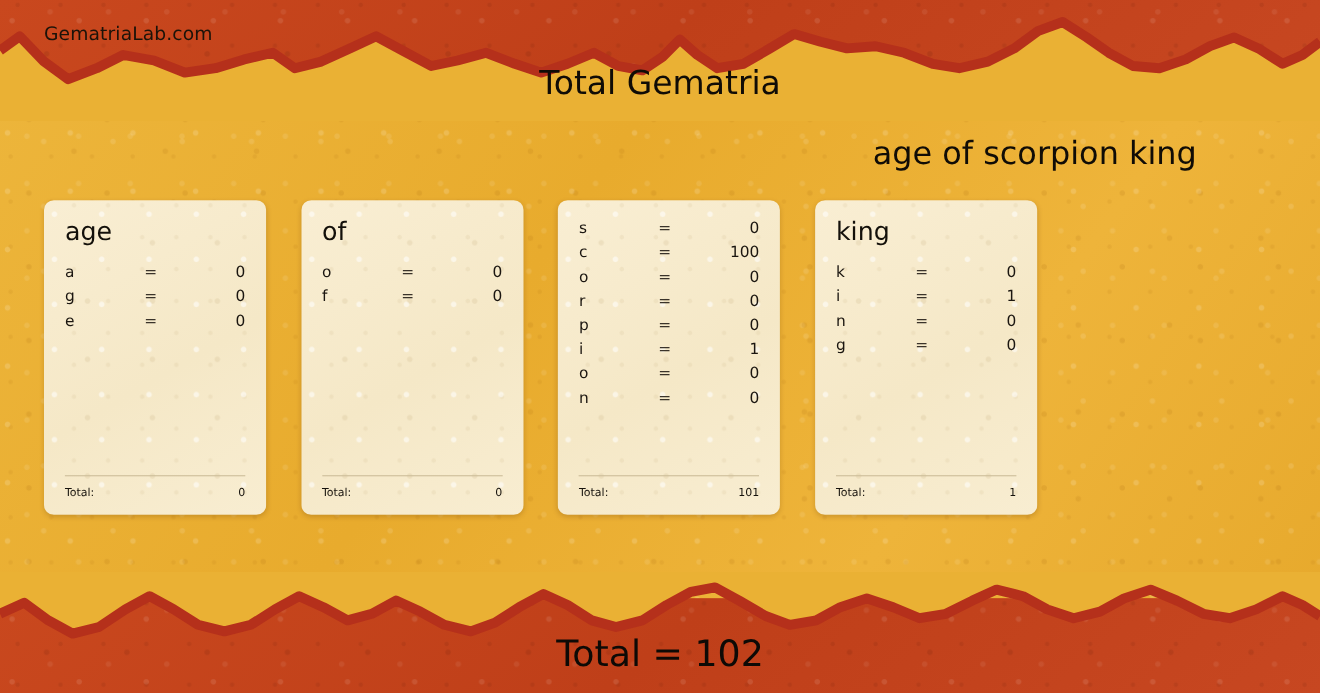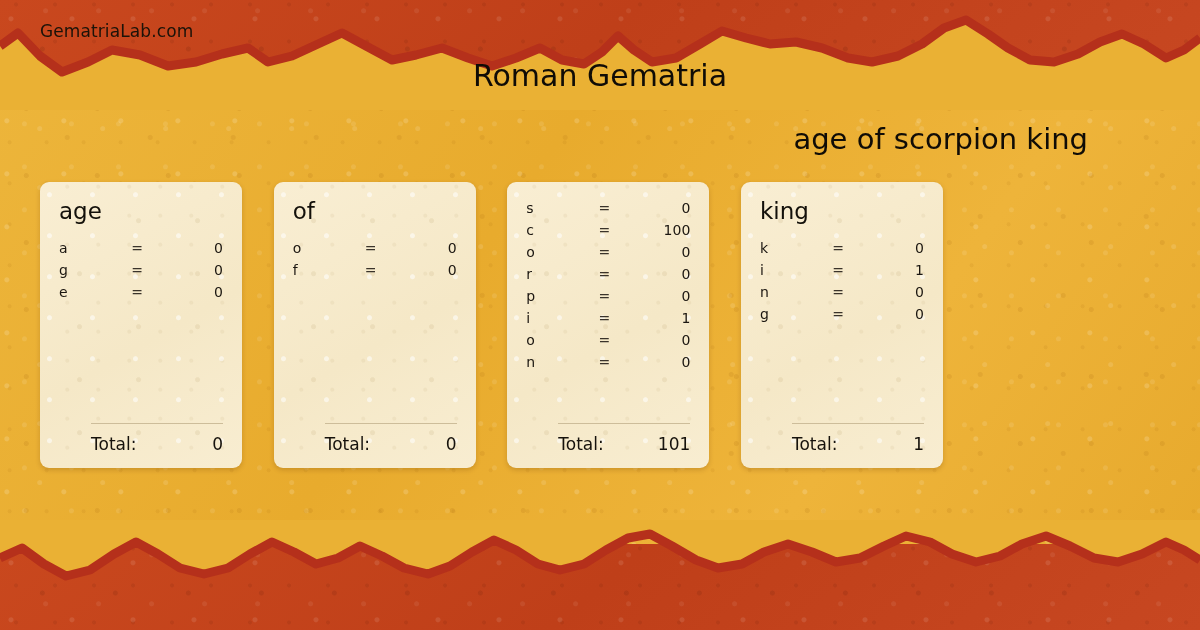--- a/index.html
+++ b/index.html
@@ -151,23 +151,22 @@
   .letter-row .lr-eq { width: 20%; color: #3a332a; }
   .letter-row .lr-val { width: 36%; text-align: right; }
 
   .card-total {
     border-top: 1px solid #cdbd9a;
     padding-top: 10px;
     margin-top: 6px;
     display: flex;
     justify-content: space-between;
     align-items: baseline;
-    font-size: 17px;
+    font-size: 10px;
     color: #16120c;
-    margin-left: 32px;
   }
 </style>
 </head>
 <body>
 
 <div id="stage">
 
   <div id="band-top" class="band"></div>
   <div id="band-bottom" class="band"></div>
 
@@ -197,21 +196,21 @@
              L1200,40 L1200,0 Z" fill="#eab134"></path>
     <path d="M0,38 L22,28 L44,44 L66,56 L90,50 L114,34 L136,22 L158,34 L180,48
              L204,54 L228,48 L250,34 L272,22 L294,32 L316,44 L338,38 L360,26 L382,36
              L404,48 L428,54 L450,46 L472,32 L494,20 L516,30 L538,44 L560,50 L584,44
              L606,30 L628,18 L650,14 L672,26 L696,40 L718,48 L742,44 L764,32 L788,24
              L812,32 L836,42 L860,38 L884,26 L906,16 L930,22 L952,34 L976,42 L1000,36
              L1022,24 L1046,16 L1070,26 L1094,38 L1118,42 L1142,34 L1166,22 L1184,30 L1200,40" fill="none" stroke="#b5301b" stroke-width="9" stroke-linejoin="round"></path>
   </svg>
 
   <div id="site-brand">GematriaLab.com</div>
-  <div id="page-title">Roman Gematria</div>
+  <div id="page-title">Total Gematria</div>
   <div id="phrase-subtitle">age of scorpion king</div>
 
   <div id="cards-row">
       <div class="word-card">
         <div class="card-title">age</div>
         <div class="letters-list">
           <div class="letter-row">
             <span class="lr-char">a</span>
             <span class="lr-eq">=</span>
             <span class="lr-val">0</span>
@@ -323,14 +322,15 @@
             <span class="lr-val">0</span>
           </div>
         </div>
         <div class="card-total">
           <span>Total:</span>
           <span>1</span>
         </div>
       </div>
     </div>
 
+  <div id="grand-total">Total = 102</div>
 
 </div>
 
 </body></html>

